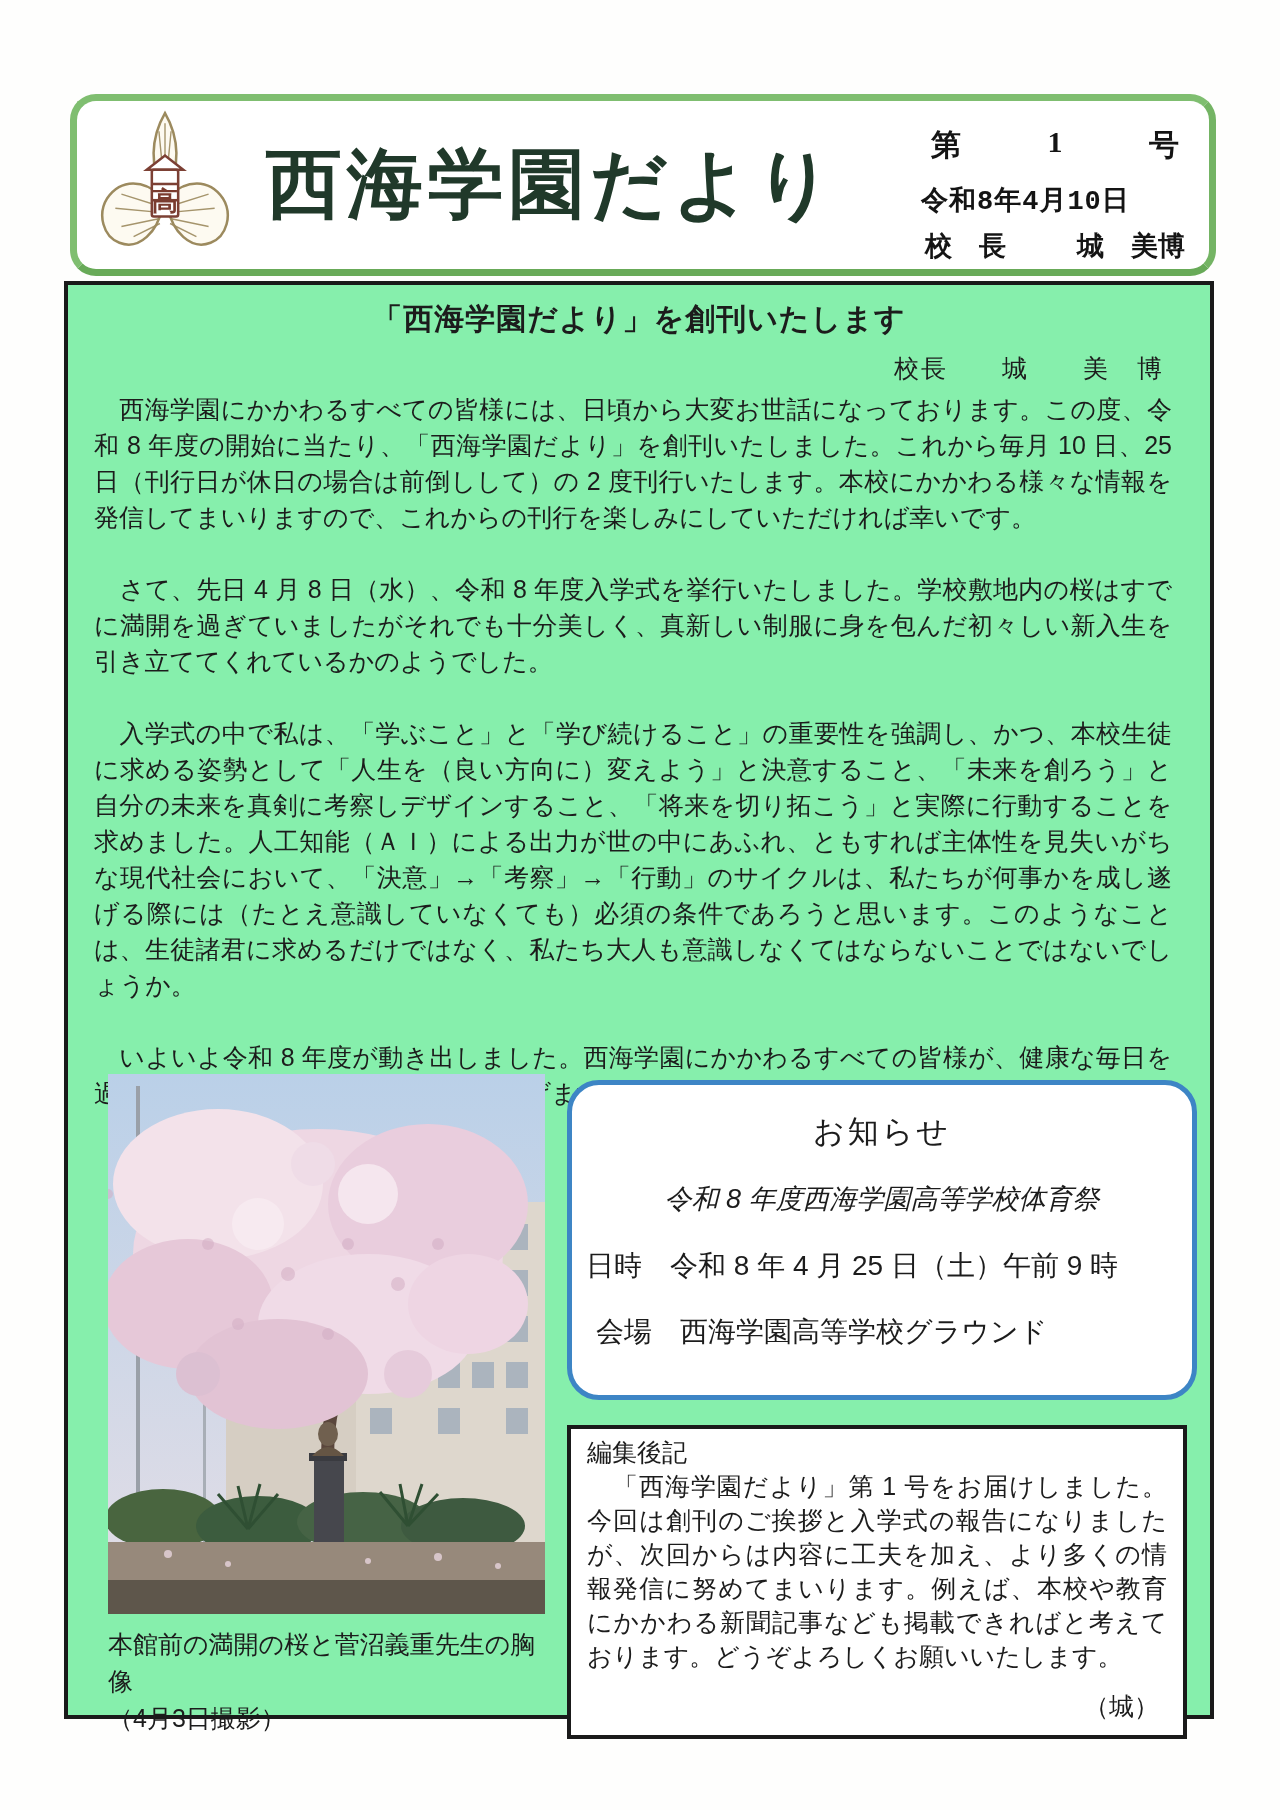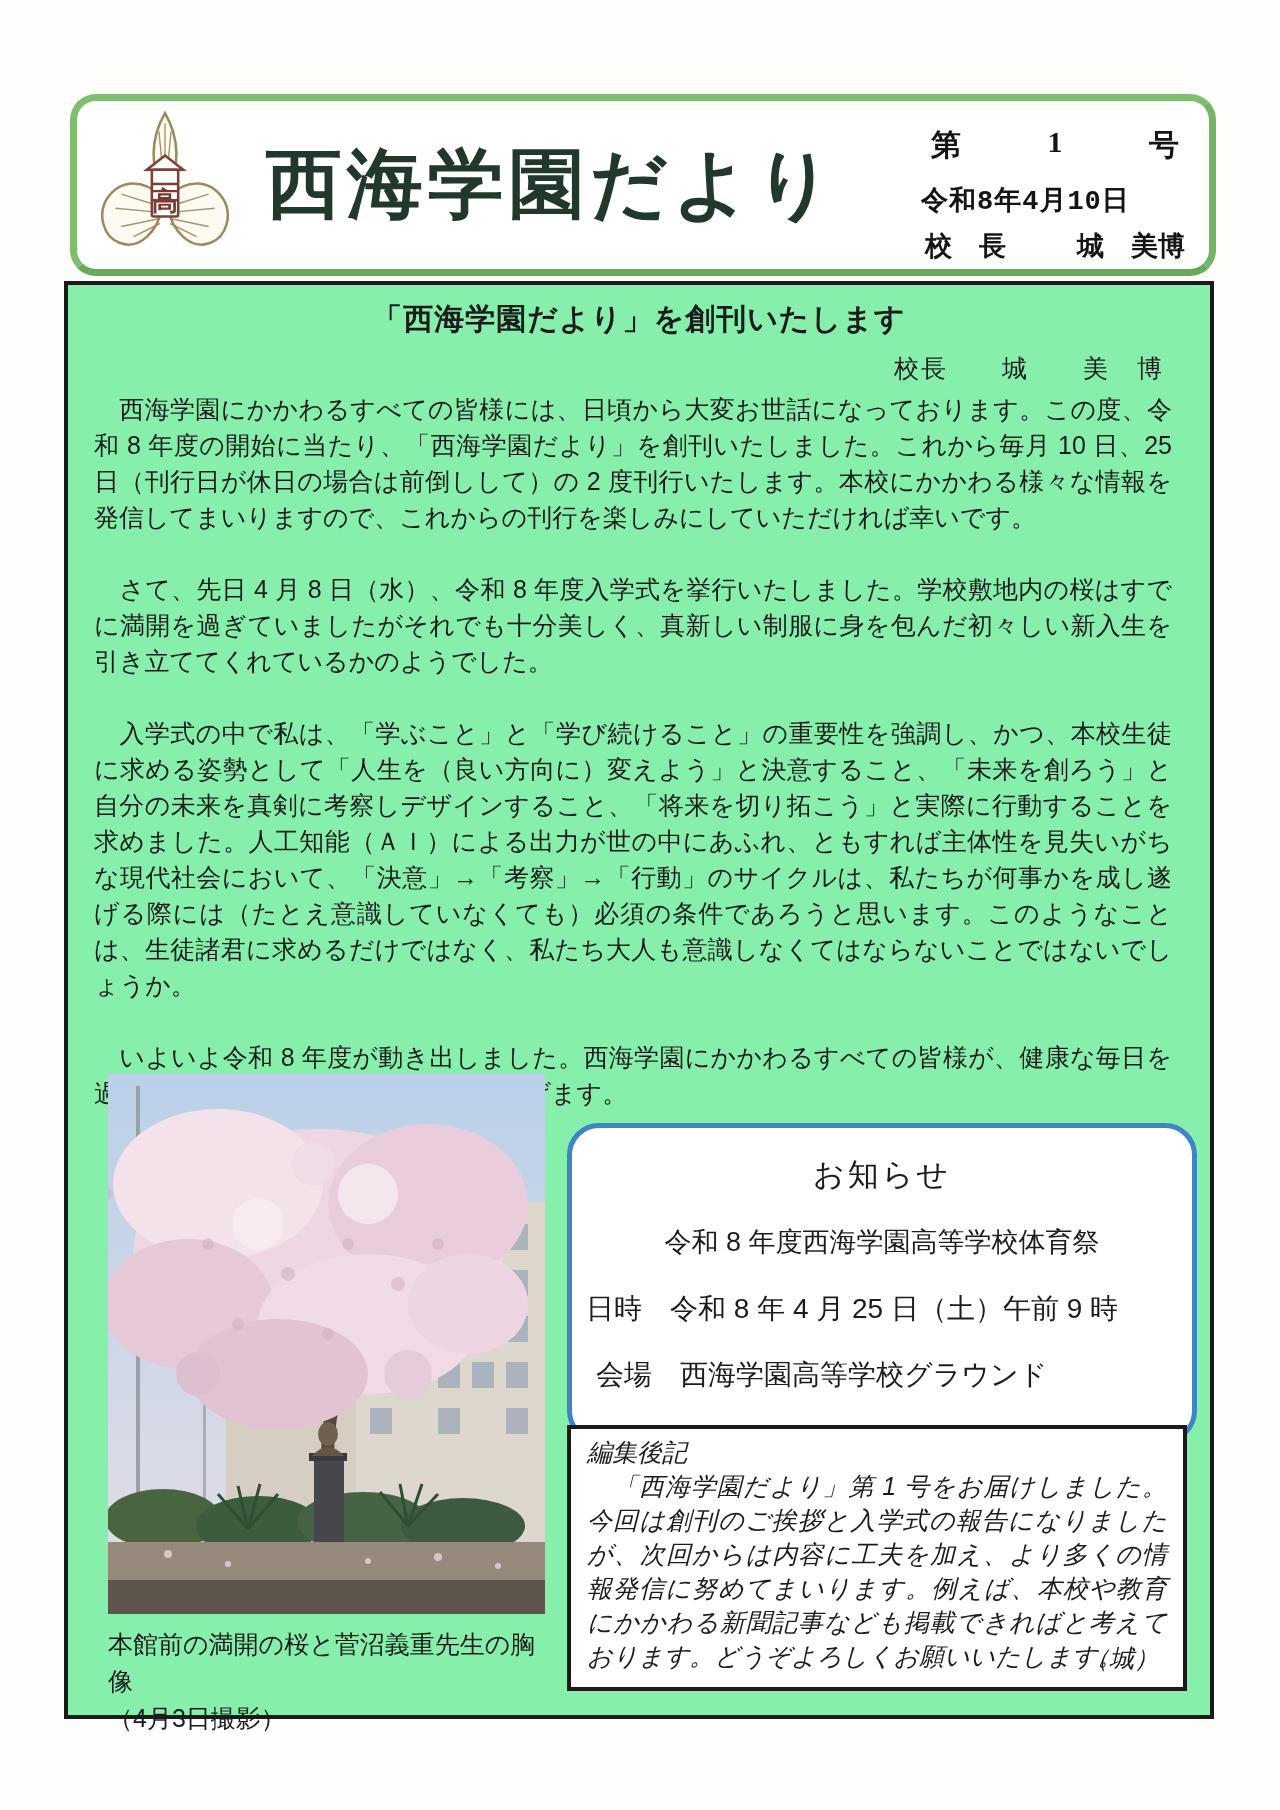--- a/index.html
+++ b/index.html
@@ -34,30 +34,30 @@
   .article-body p{margin:36px 12px 0 0;}
   .article-body p.first{margin-top:6px;}
 
   
   .photo-fig{position:absolute;left:40px;top:789px;width:437px;}
   .photo-frame{width:437px;height:540px;display:block;}
   .photo-caption{margin-top:12px;font-size:25px;line-height:37px;}
 
   
   .notice-box{position:absolute;left:499px;top:795px;width:620px;height:310px;
-            border:5px solid #3d85c5;border-radius:32px;background:#ffffff;margin-top:43px;}
+            border:5px solid #3d85c5;border-radius:32px;background:#ffffff;}
   .notice-title{margin-top:26px;text-align:center;font-size:31px;letter-spacing:3px;}
-  .notice-event{margin-top:28px;text-align:center;font-size:27px;}
+  .notice-event{margin-top:28px;text-align:center;font-size:27px;font-style:italic;}
   .notice-datetime{margin-top:30px;padding-left:14px;font-size:28px;}
   .notice-venue{margin-top:28px;padding-left:24px;font-size:28px;}
 
   
-  .note-box{position:absolute;left:499px;top:1140px;width:620px;height:266px;
+  .note-box{position:absolute;left:499px;top:1140px;width:620px;height:314px;
             border:4px solid #1a1a1a;background:#ffffff;box-sizing:border-box;
-            padding:6px 16px;font-size:25px;line-height:34px;font-style:italic;}
+            padding:6px 16px;font-size:25px;line-height:34px;}
   .note-title{margin:0;}
   .note-body{margin:0;text-align:justify;text-justify:inter-ideograph;}
   .note-signature{position:absolute;right:24px;bottom:12px;}
 </style>
 </head>
 <body>
 
 <div class="page">
 
   <div class="header-box">

